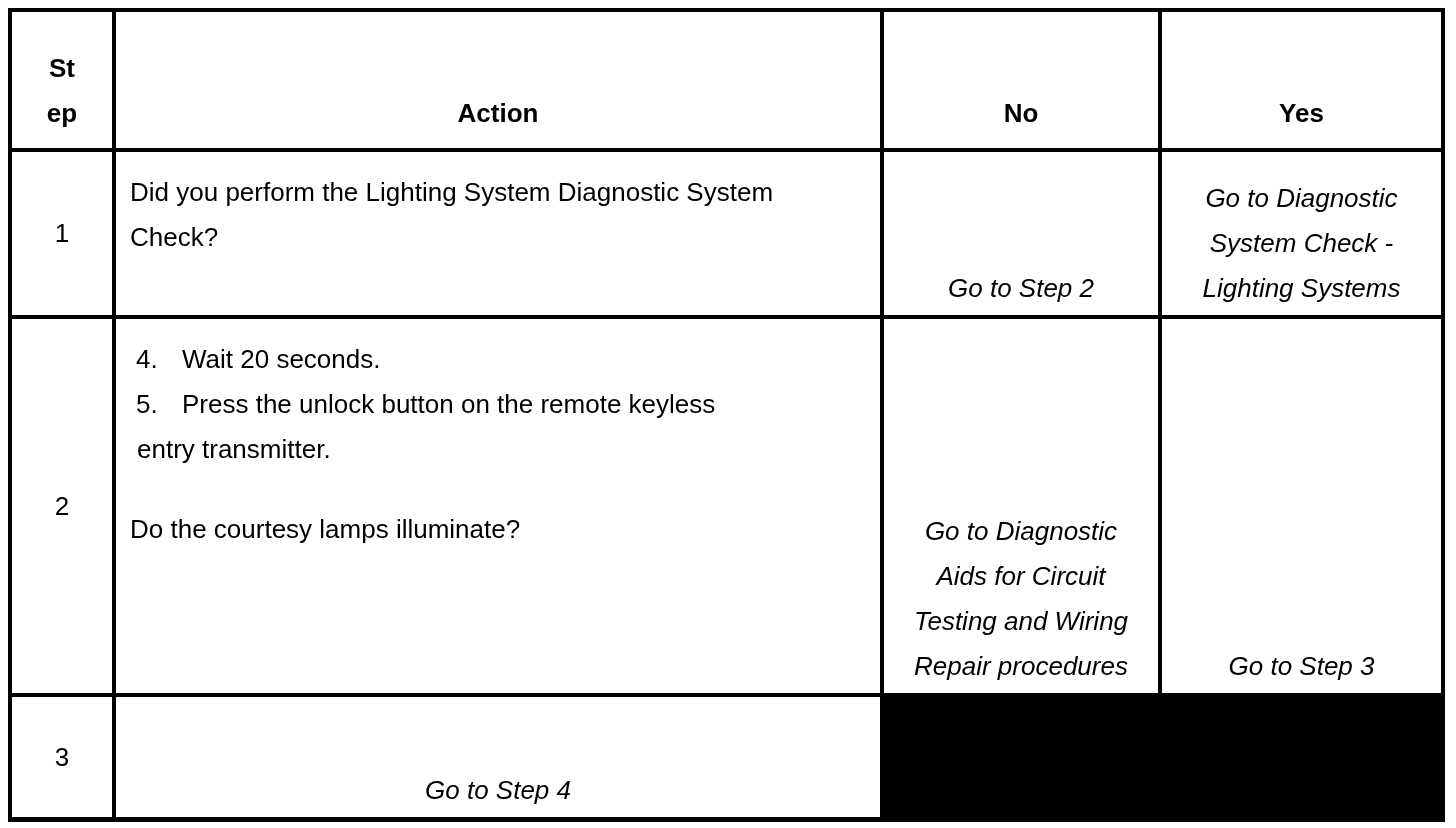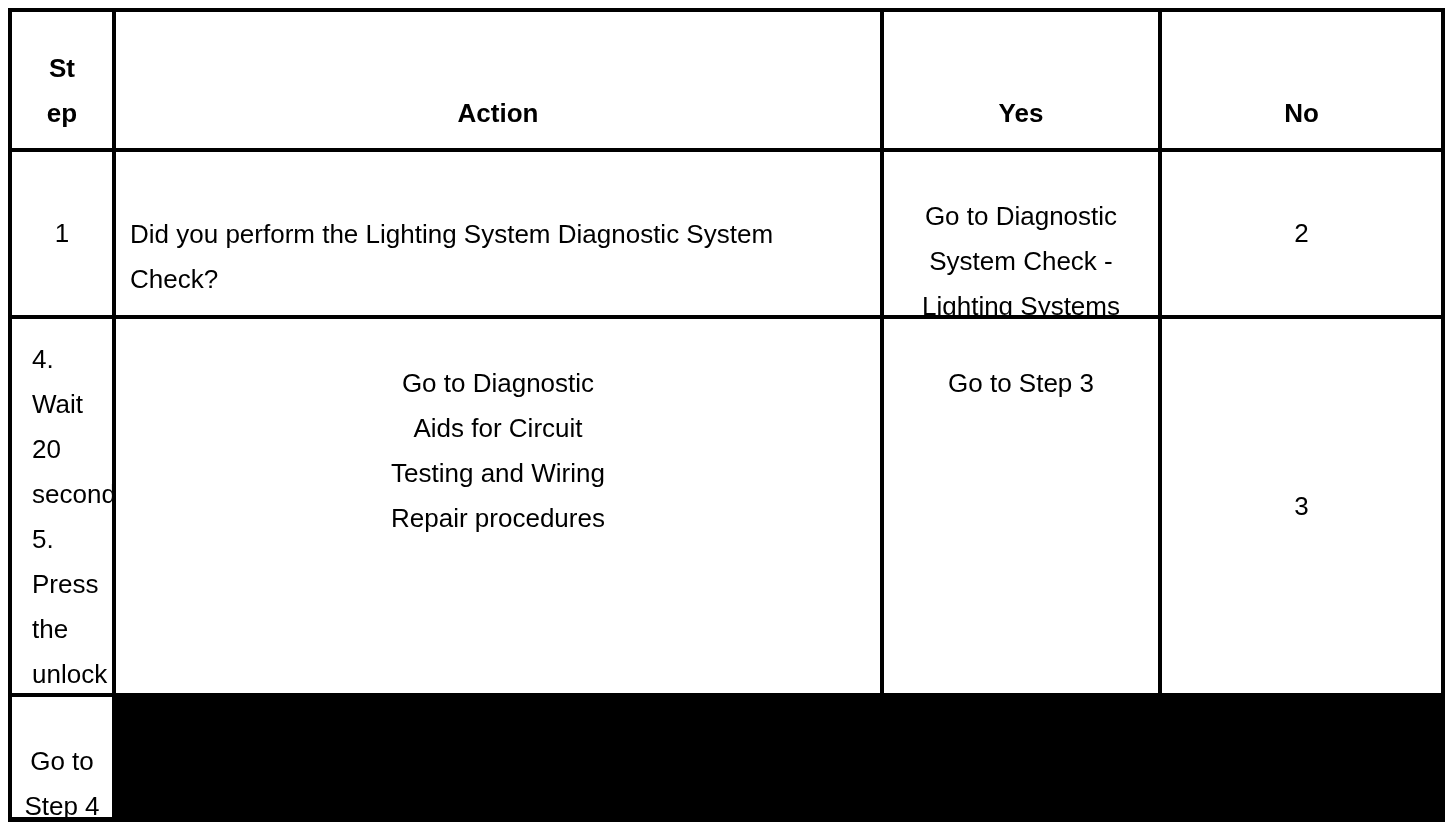--- a/index.html
+++ b/index.html
@@ -24,21 +24,21 @@
     grid-template-rows: 136px 163px 374px 120px;
     gap: 4px;
     padding: 4px 4px 5px 4px;
   }
   .cell {
     background: #ffffff;
     font-size: 26px;
     line-height: 45px;
     overflow: hidden;
   }
-  .pre { white-space: pre-line; margin-top: 42px; }
+  .pre { white-space: pre-line; }
   
   .c-head {
     font-weight: bold;
     display: flex;
     flex-direction: column;
     justify-content: flex-end;
     align-items: center;
     text-align: center;
     padding-bottom: 12px;
   }
@@ -52,24 +52,25 @@
   
   .c-action {
     padding: 18px 14px 0 6px;
     text-align: left;
   }
   .c-action .para { padding-left: 8px; }
   
   .c-nav {
     display: flex;
     flex-direction: column;
-    justify-content: flex-start;
+    justify-content: flex-end;
     align-items: center;
     text-align: center;
-    padding-bottom: 16px;
+    padding-bottom: 4px;
+    font-style: italic;
   }
   .li { padding-left: 14px; }
   .li .num {
     display: inline-block;
     width: 46px;
   }
   .cont { padding-left: 0; margin-left: 15px; }
   .spacer { height: 35px; }
   .question { padding-left: 8px; }
 </style>
@@ -79,51 +80,55 @@
 <div class="doc-table">
 
   <div class="cell c-head">
     <span class="pre">St
 ep</span>
   </div>
   <div class="cell c-head">
     <span>Action</span>
   </div>
   <div class="cell c-head">
-    <span>Yes</span>
+    <span>No</span>
   </div>
   <div class="cell c-head">
-    <span>No</span>
+    <span>Yes</span>
   </div>
 
   <div class="cell c-step">
     <span>1</span>
   </div>
   <div class="cell c-action">
     <div class="para pre">Did you perform the Lighting System Diagnostic System
 Check?</div>
+  </div>
+  <div class="cell c-nav">
+    <span class="pre">Go to Step 2</span>
   </div>
   <div class="cell c-nav">
     <span class="pre">Go to Diagnostic
 System Check -
 Lighting Systems</span>
   </div>
 
   <div class="cell c-step">
     <span>2</span>
   </div>
   <div class="cell c-action">
     <div class="li">
       <span class="num">4.</span><span>Wait 20 seconds.</span>
     </div>
     <div class="li">
       <span class="num">5.</span><span>Press the unlock button on the remote keyless</span>
     </div>
     <div class="cont">entry transmitter.</div>
     <div class="spacer"></div>
+    <div class="question">Do the courtesy lamps illuminate?</div>
   </div>
   <div class="cell c-nav">
     <span class="pre">Go to Diagnostic
 Aids for Circuit
 Testing and Wiring
 Repair procedures</span>
   </div>
   <div class="cell c-nav">
     <span class="pre">Go to Step 3</span>
   </div>

